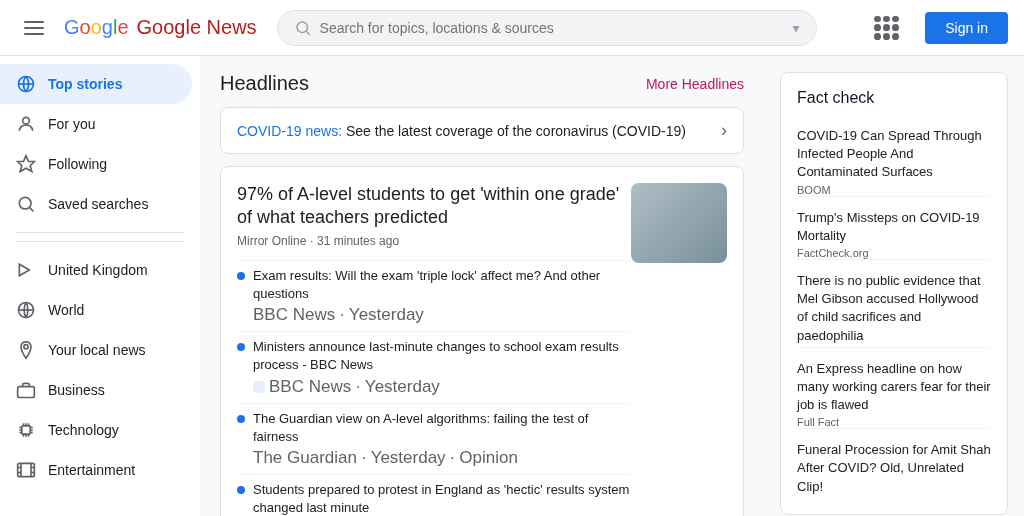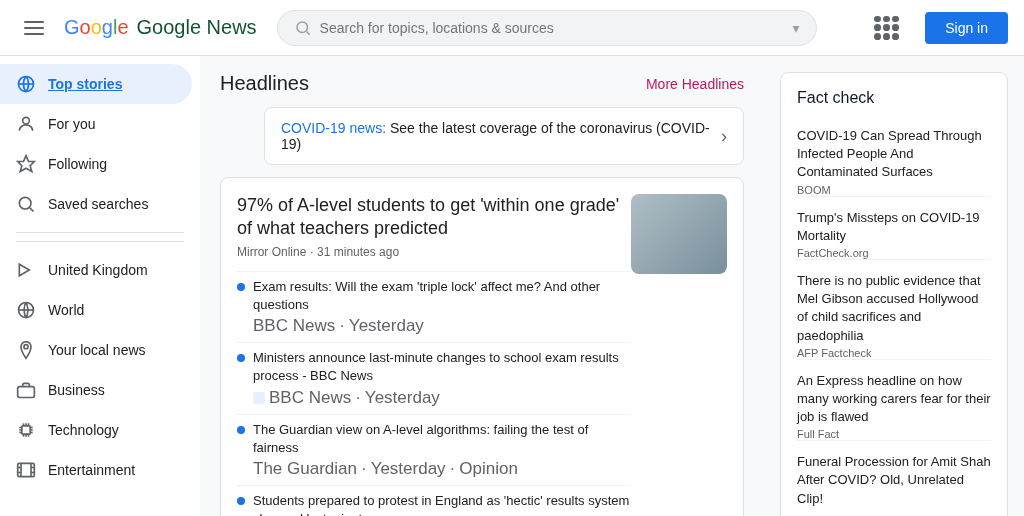--- a/index.html
+++ b/index.html
@@ -60,21 +60,21 @@
     .main-content::-webkit-scrollbar-thumb { background: #ccc; border-radius: 3px; }
 
     .headlines-header { display: flex; align-items: center; justify-content: space-between; margin-bottom: 12px; }
     .headlines-title { font-size: 20px; font-weight: 400; color: #202124; }
     .more-headlines-link { color: #be185d; font-size: 14px; text-decoration: none; cursor: pointer; }
 
     
     .covid-banner {
       display: flex; align-items: center; justify-content: space-between;
       border: 1px solid #e0e0e0; border-radius: 8px; padding: 12px 16px;
-      background: #fff; margin-bottom: 12px; cursor: pointer; margin-left: 44px;
+      background: #fff; margin-bottom: 12px; cursor: pointer;
     }
     .covid-text { font-size: 14px; color: #202124; }
     .covid-link { color: #1a73e8; font-weight: 500; }
     .covid-arrow { color: #5f6368; font-size: 18px; }
 
     
     .news-card {
       background: #fff; border: 1px solid #e0e0e0; border-radius: 8px;
       padding: 16px; margin-bottom: 12px;
     }
@@ -112,21 +112,21 @@
 <div class="header">
   <div class="header-menu-icon">
     <span></span>
       <span></span>
       <span></span>
   </div>
   <div class="logo-container">
     <span style="font-size:20px;font-weight:500;">
       <span style="color:#4285f4;">G</span><span style="color:#ea4335;">o</span><span style="color:#fbbc05;">o</span><span style="color:#4285f4;">g</span><span style="color:#34a853;">l</span><span style="color:#ea4335;">e</span>
     </span>
-    <span class="logo-news" style="display:inline-block;margin-left:4px;font-size:20px;color:#14532d;">Google News</span>
+    <span class="logo-news" style="display:inline-block;margin-left:4px;font-size:20px;color:#b91c1c;">Google News</span>
   </div>
   <div class="search-bar">
     <span class="search-icon-svg">
       <svg width="18" height="18" viewBox="0 0 24 24" fill="none" stroke="#9aa0a6" stroke-width="2">
         <circle cx="11" cy="11" r="7"></circle>
           <line x1="21" y1="21" x2="16.65" y2="16.65"></line>
       </svg>
     </span>
     <input class="search-input" type="text" placeholder="Search for topics, locations &amp; sources" style="">
     <span class="search-dropdown-icon">▾</span>
@@ -152,21 +152,21 @@
   <nav class="sidebar">
 
     <div class="sidebar-item active">
       <span class="sidebar-icon">
         <svg width="20" height="20" viewBox="0 0 24 24" fill="none" stroke="#1a73e8" stroke-width="2">
           <circle cx="12" cy="12" r="9"></circle>
             <line x1="3" y1="12" x2="21" y2="12"></line>
           <path d="M12 3 C8 7 8 17 12 21 C16 17 16 7 12 3"></path>
         </svg>
       </span>
-      <span class="sidebar-label" style="color:#1a73e8;font-weight:600;text-decoration:underline;">Top stories</span>
+      <span class="sidebar-label" style="color:#1a73e8;font-weight:600;">Top stories</span>
     </div>
 
     <div class="sidebar-item">
       <span class="sidebar-icon">
         <svg width="20" height="20" viewBox="0 0 24 24" fill="none" stroke="#5f6368" stroke-width="2">
           <circle cx="12" cy="8" r="4"></circle>
             <path d="M4 20 C4 16 8 13 12 13 C16 13 20 16 20 20"></path>
         </svg>
       </span>
       <span class="sidebar-label">For you</span>
@@ -350,21 +350,20 @@
       <div class="fact-item">
         <div class="fact-title">COVID-19 Can Spread Through Infected People And Contaminated Surfaces</div>
         <div class="fact-source">BOOM</div>
       </div>
       <div class="fact-item">
         <div class="fact-title">Trump's Missteps on COVID-19 Mortality</div>
         <div class="fact-source">FactCheck.org</div>
       </div>
       <div class="fact-item">
         <div class="fact-title">There is no public evidence that Mel Gibson accused Hollywood of child sacrifices and paedophilia</div>
-        <div class="fact-source">AFP Factcheck</div>
       </div>
       <div class="fact-item">
         <div class="fact-title">An Express headline on how many working carers fear for their job is flawed</div>
         <div class="fact-source">Full Fact</div>
       </div>
       <div class="fact-item">
         <div class="fact-title">Funeral Procession for Amit Shah After COVID? Old, Unrelated Clip!</div>
 
       </div>
     </div>

